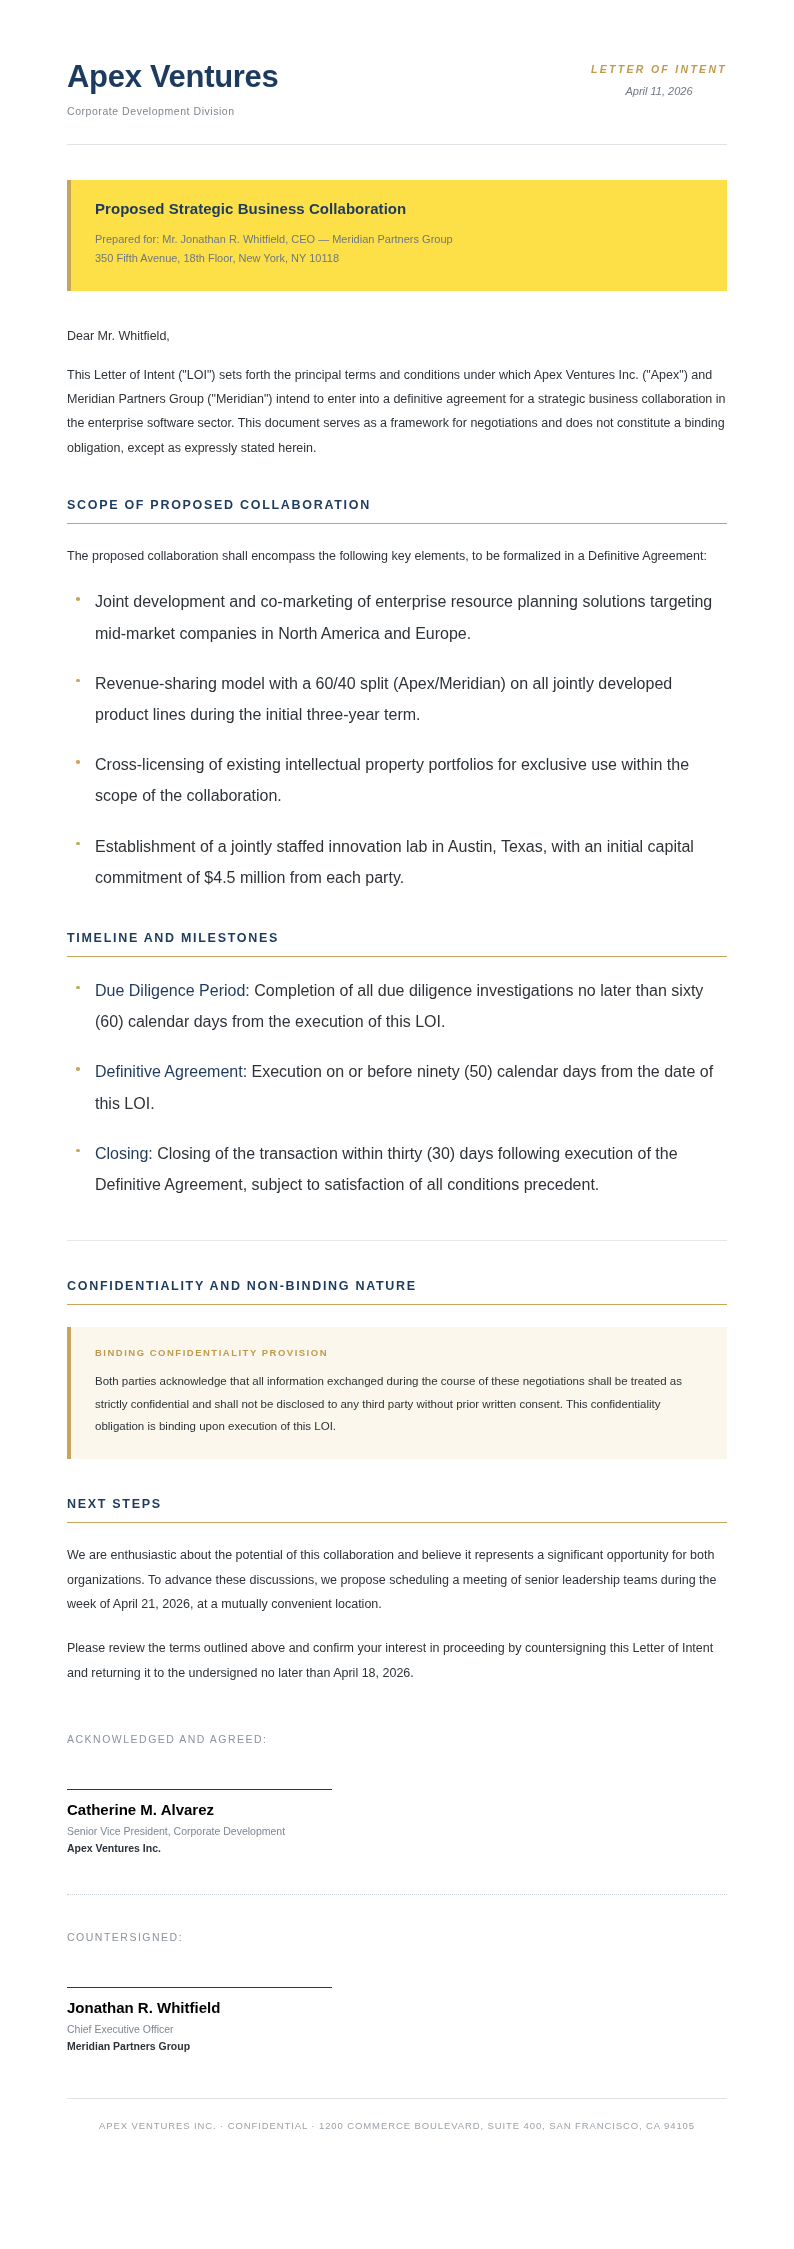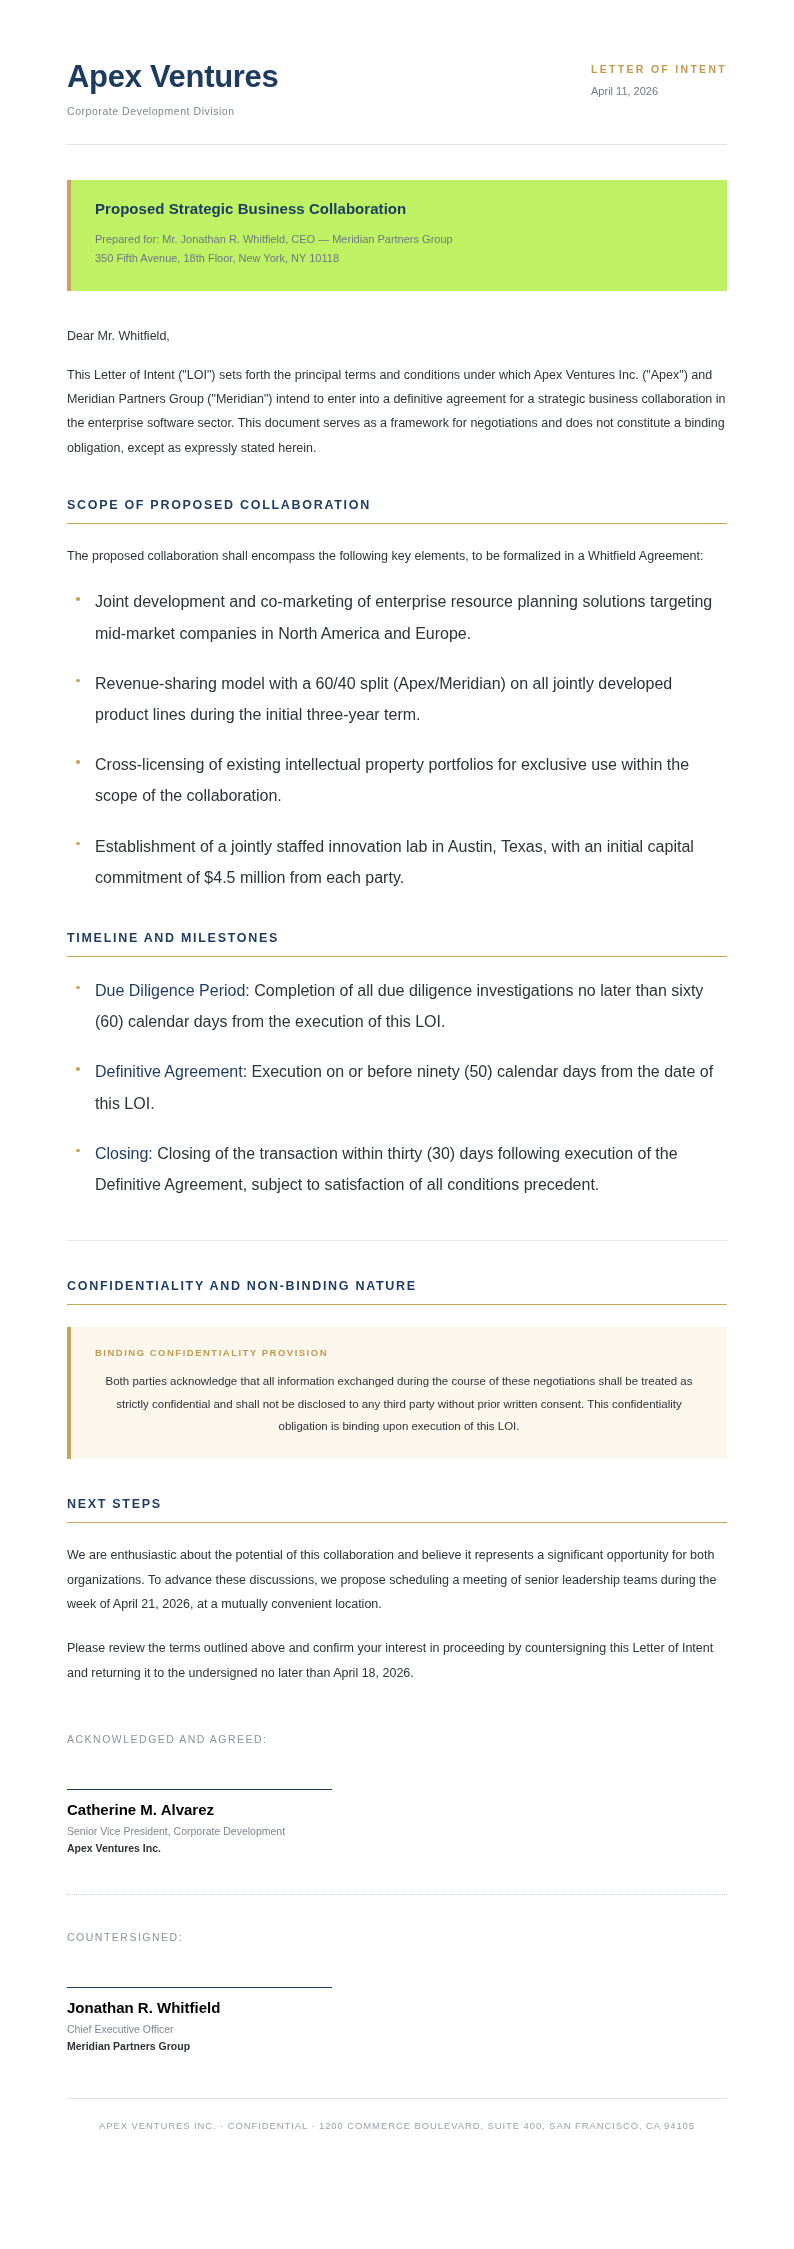--- a/index.html
+++ b/index.html
@@ -37,42 +37,42 @@
     letter-spacing: -0.3px;
     line-height: 1.1;
     margin: 0;
   }
   .brand-sub {
     margin-top: 11px;
     font-size: 10.5px;
     color: #7d8791;
     letter-spacing: 0.55px;
   }
-  .doc-meta { text-align: left; padding-top: 7px; }
+  .doc-meta { text-align: center; padding-top: 7px; font-style: italic; }
   .doc-kind {
     font-size: 10.5px;
     font-weight: bold;
     color: #c09a4e;
     letter-spacing: 2.3px;
   }
   .doc-date {
     margin-top: 10px;
     font-size: 11px;
     color: #6f7880;
   }
   .header-rule {
     border: 0;
     border-top: 1px solid #dfe3e7;
     margin: 27px 0 0 0;
   }
 
   
   .callout {
     margin-top: 35px;
-    background: #bef264;
+    background: #fde047;
     border-left: 4px solid #c8a55b;
     padding: 20px 24px 22px 24px;
   }
   .callout-title {
     font-size: 15px;
     font-weight: bold;
     color: #1d3a5f;
     margin: 0 0 13px 0;
     letter-spacing: 0.05px;
   }
@@ -159,21 +159,20 @@
     font-weight: bold;
     color: #bf9a4d;
     letter-spacing: 1.5px;
     margin-bottom: 12px;
   }
   .notice-text {
     font-size: 11.5px;
     line-height: 1.95;
     color: #2d3338;
     margin: 0;
-    text-align: center;
   }
 
   
   .sign-area { margin-top: 48px; }
   .sign-kicker {
     font-size: 10.5px;
     color: #8a939b;
     letter-spacing: 1.5px;
   }
   .sign-block { margin-top: 44px; }
@@ -242,21 +241,21 @@
     <div class="callout-line">Prepared for: Mr. Jonathan R. Whitfield, CEO — Meridian Partners Group</div>
     <div class="callout-line">350 Fifth Avenue, 18th Floor, New York, NY 10118</div>
   </div>
 
   <div class="salutation">Dear Mr. Whitfield,</div>
   <p class="body-par">This Letter of Intent ("LOI") sets forth the principal terms and conditions under which Apex Ventures Inc. ("Apex") and Meridian Partners Group ("Meridian") intend to enter into a definitive agreement for a strategic business collaboration in the enterprise software sector. This document serves as a framework for negotiations and does not constitute a binding obligation, except as expressly stated herein.</p>
 
   <div class="section">
     <h3 class="section-head">SCOPE OF PROPOSED COLLABORATION</h3>
     <hr class="section-rule">
-    <p class="body-par">The proposed collaboration shall encompass the following key elements, to be formalized in a Whitfield Agreement:</p>
+    <p class="body-par">The proposed collaboration shall encompass the following key elements, to be formalized in a Definitive Agreement:</p>
     <ul class="bullets">
       <li>Joint development and co-marketing of enterprise resource planning solutions targeting mid-market companies in North America and Europe.</li>
       <li>Revenue-sharing model with a 60/40 split (Apex/Meridian) on all jointly developed product lines during the initial three-year term.</li>
       <li>Cross-licensing of existing intellectual property portfolios for exclusive use within the scope of the collaboration.</li>
       <li>Establishment of a jointly staffed innovation lab in Austin, Texas, with an initial capital commitment of $4.5 million from each party.</li>
     </ul>
   </div>
 
   <div class="section">
     <h3 class="section-head">TIMELINE AND MILESTONES</h3>

